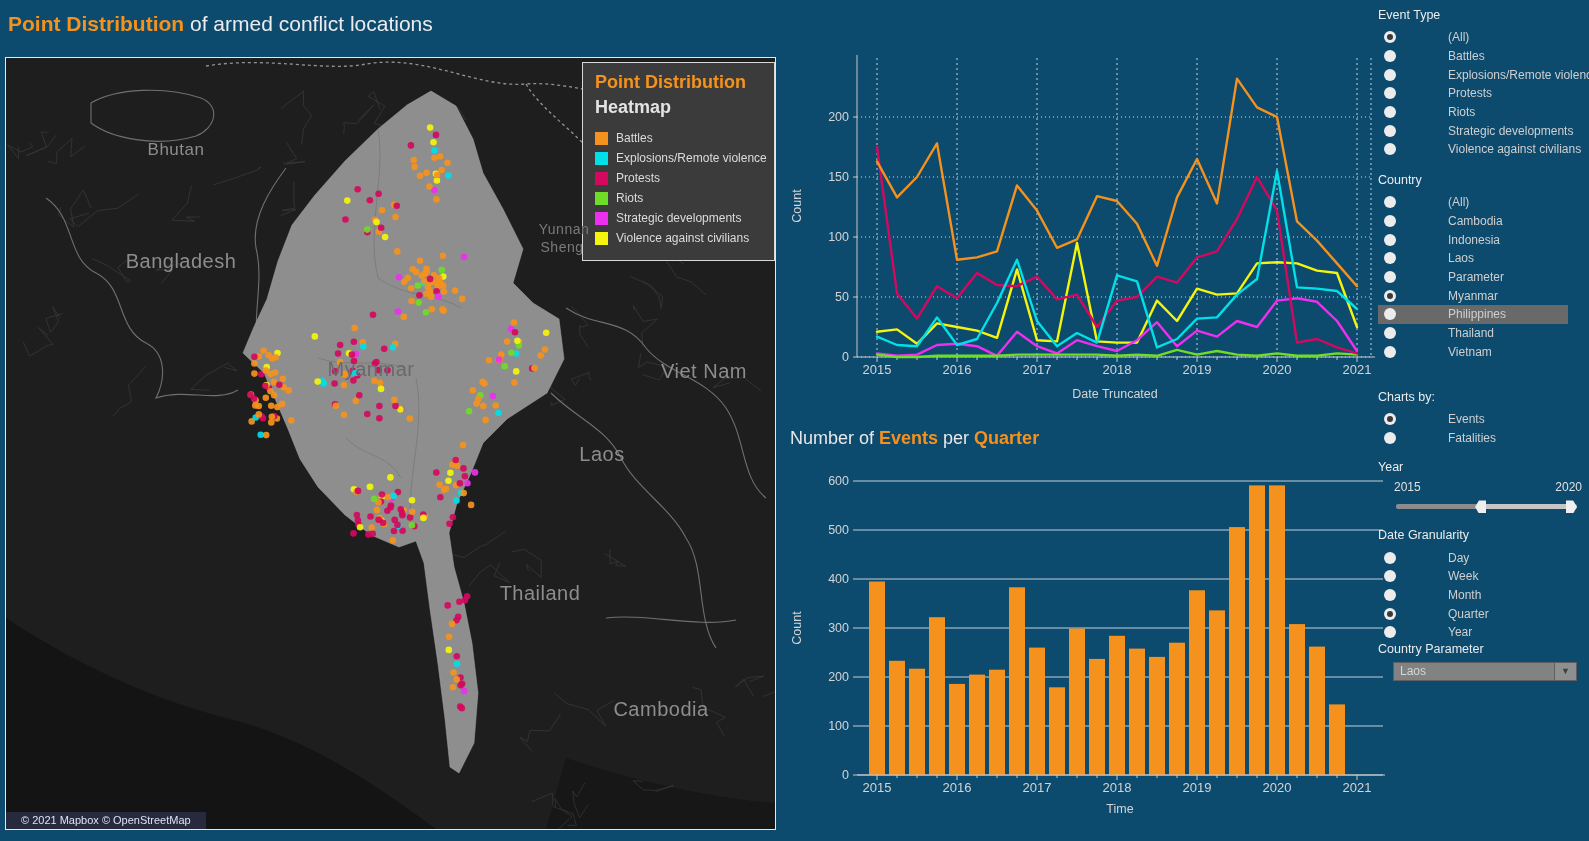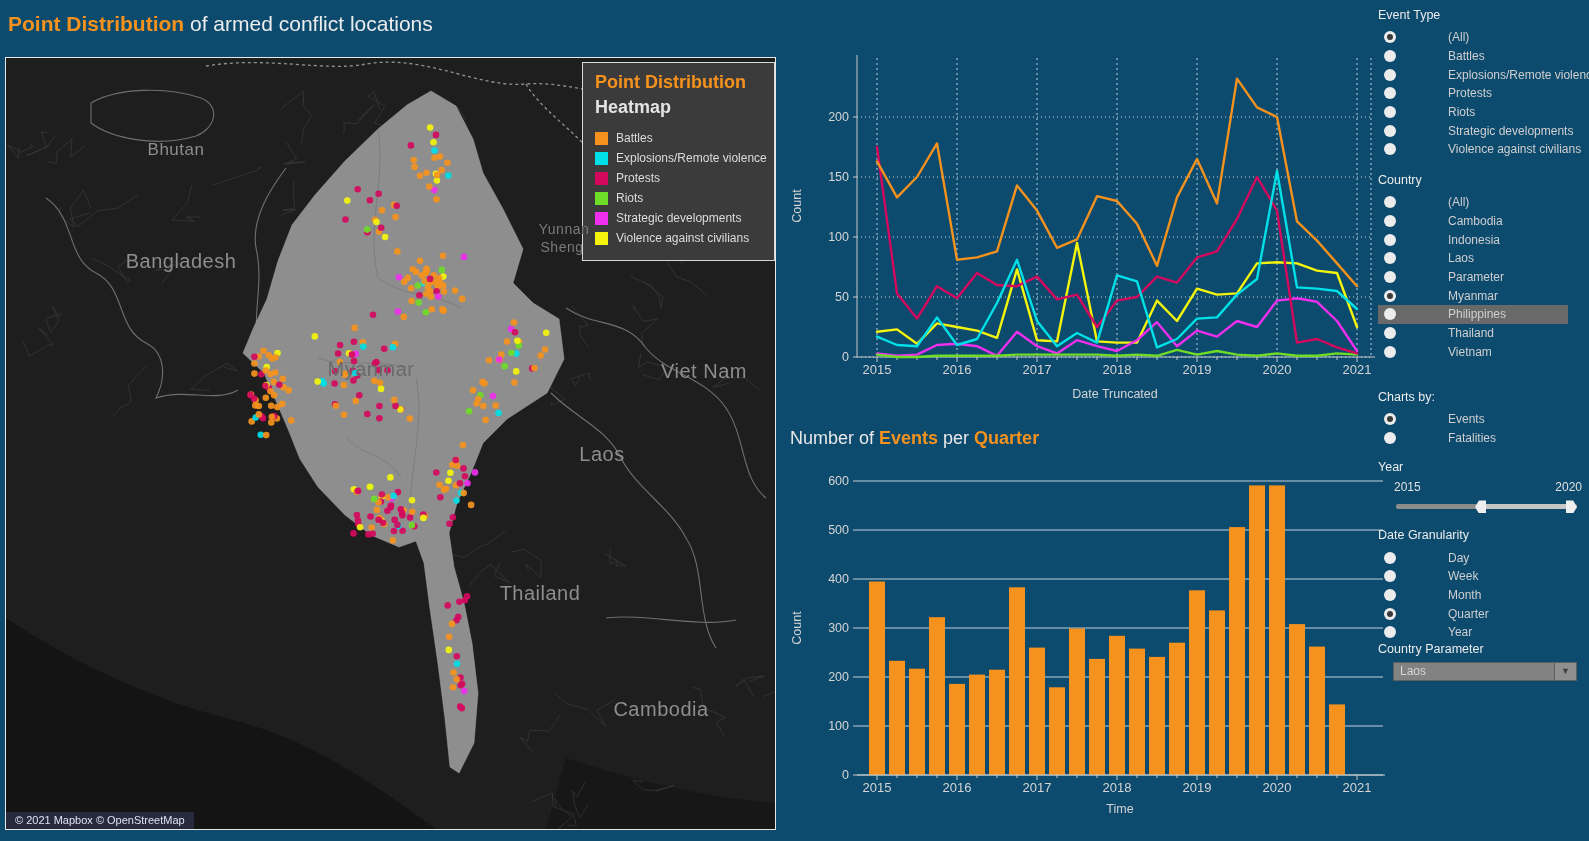--- a/index.html
+++ b/index.html
@@ -11,21 +11,21 @@
   .map-title .accent{color:#f5921d;font-weight:700;}
   .map-title .rest{color:#ececec;}
   .change-type{position:absolute;left:5px;top:43px;width:771px;text-align:right;
     color:#f5921d;font-size:11.5px;cursor:pointer;}
   .map-panel{position:absolute;left:5px;top:57px;width:771px;height:773px;
     border:1px solid #e8e8e8;background:#1e1e1e;}
   .map-panel svg{position:absolute;left:0;top:0;}
   .map-label{position:absolute;color:#8d8d8d;transform:translate(-50%,-50%);
     white-space:nowrap;pointer-events:none;letter-spacing:.5px;margin-top:20px;}
   .attribution{position:absolute;left:0;bottom:0;background:rgba(42,45,66,.88);
-    color:#dde2f2;font-size:11px;padding:2px 9px 3px;}
+    color:#dde2f2;font-size:11px;padding:2px 15px 3px;}
   .map-legend{position:absolute;right:0;top:4px;width:193px;background:#3b3b3b;
     border:1px solid #d8d8d8;padding:9px 12px 12px;}
   .map-legend .lg-title{font-size:18px;font-weight:700;color:#f5921d;margin-bottom:4px;cursor:pointer;}
   .map-legend .lg-sub{font-size:18px;font-weight:600;color:#e4e4e4;margin-bottom:10px;cursor:pointer;}
   .lg-item{display:flex;align-items:center;height:20px;cursor:pointer;}
   .lg-swatch{width:13px;height:13px;margin-right:8px;flex:none;}
   .lg-label{font-size:12px;color:#dcdcdc;white-space:nowrap;}
   
   .chart-svg{position:absolute;}
   .chart-title{position:absolute;font-size:18px;white-space:nowrap;}

